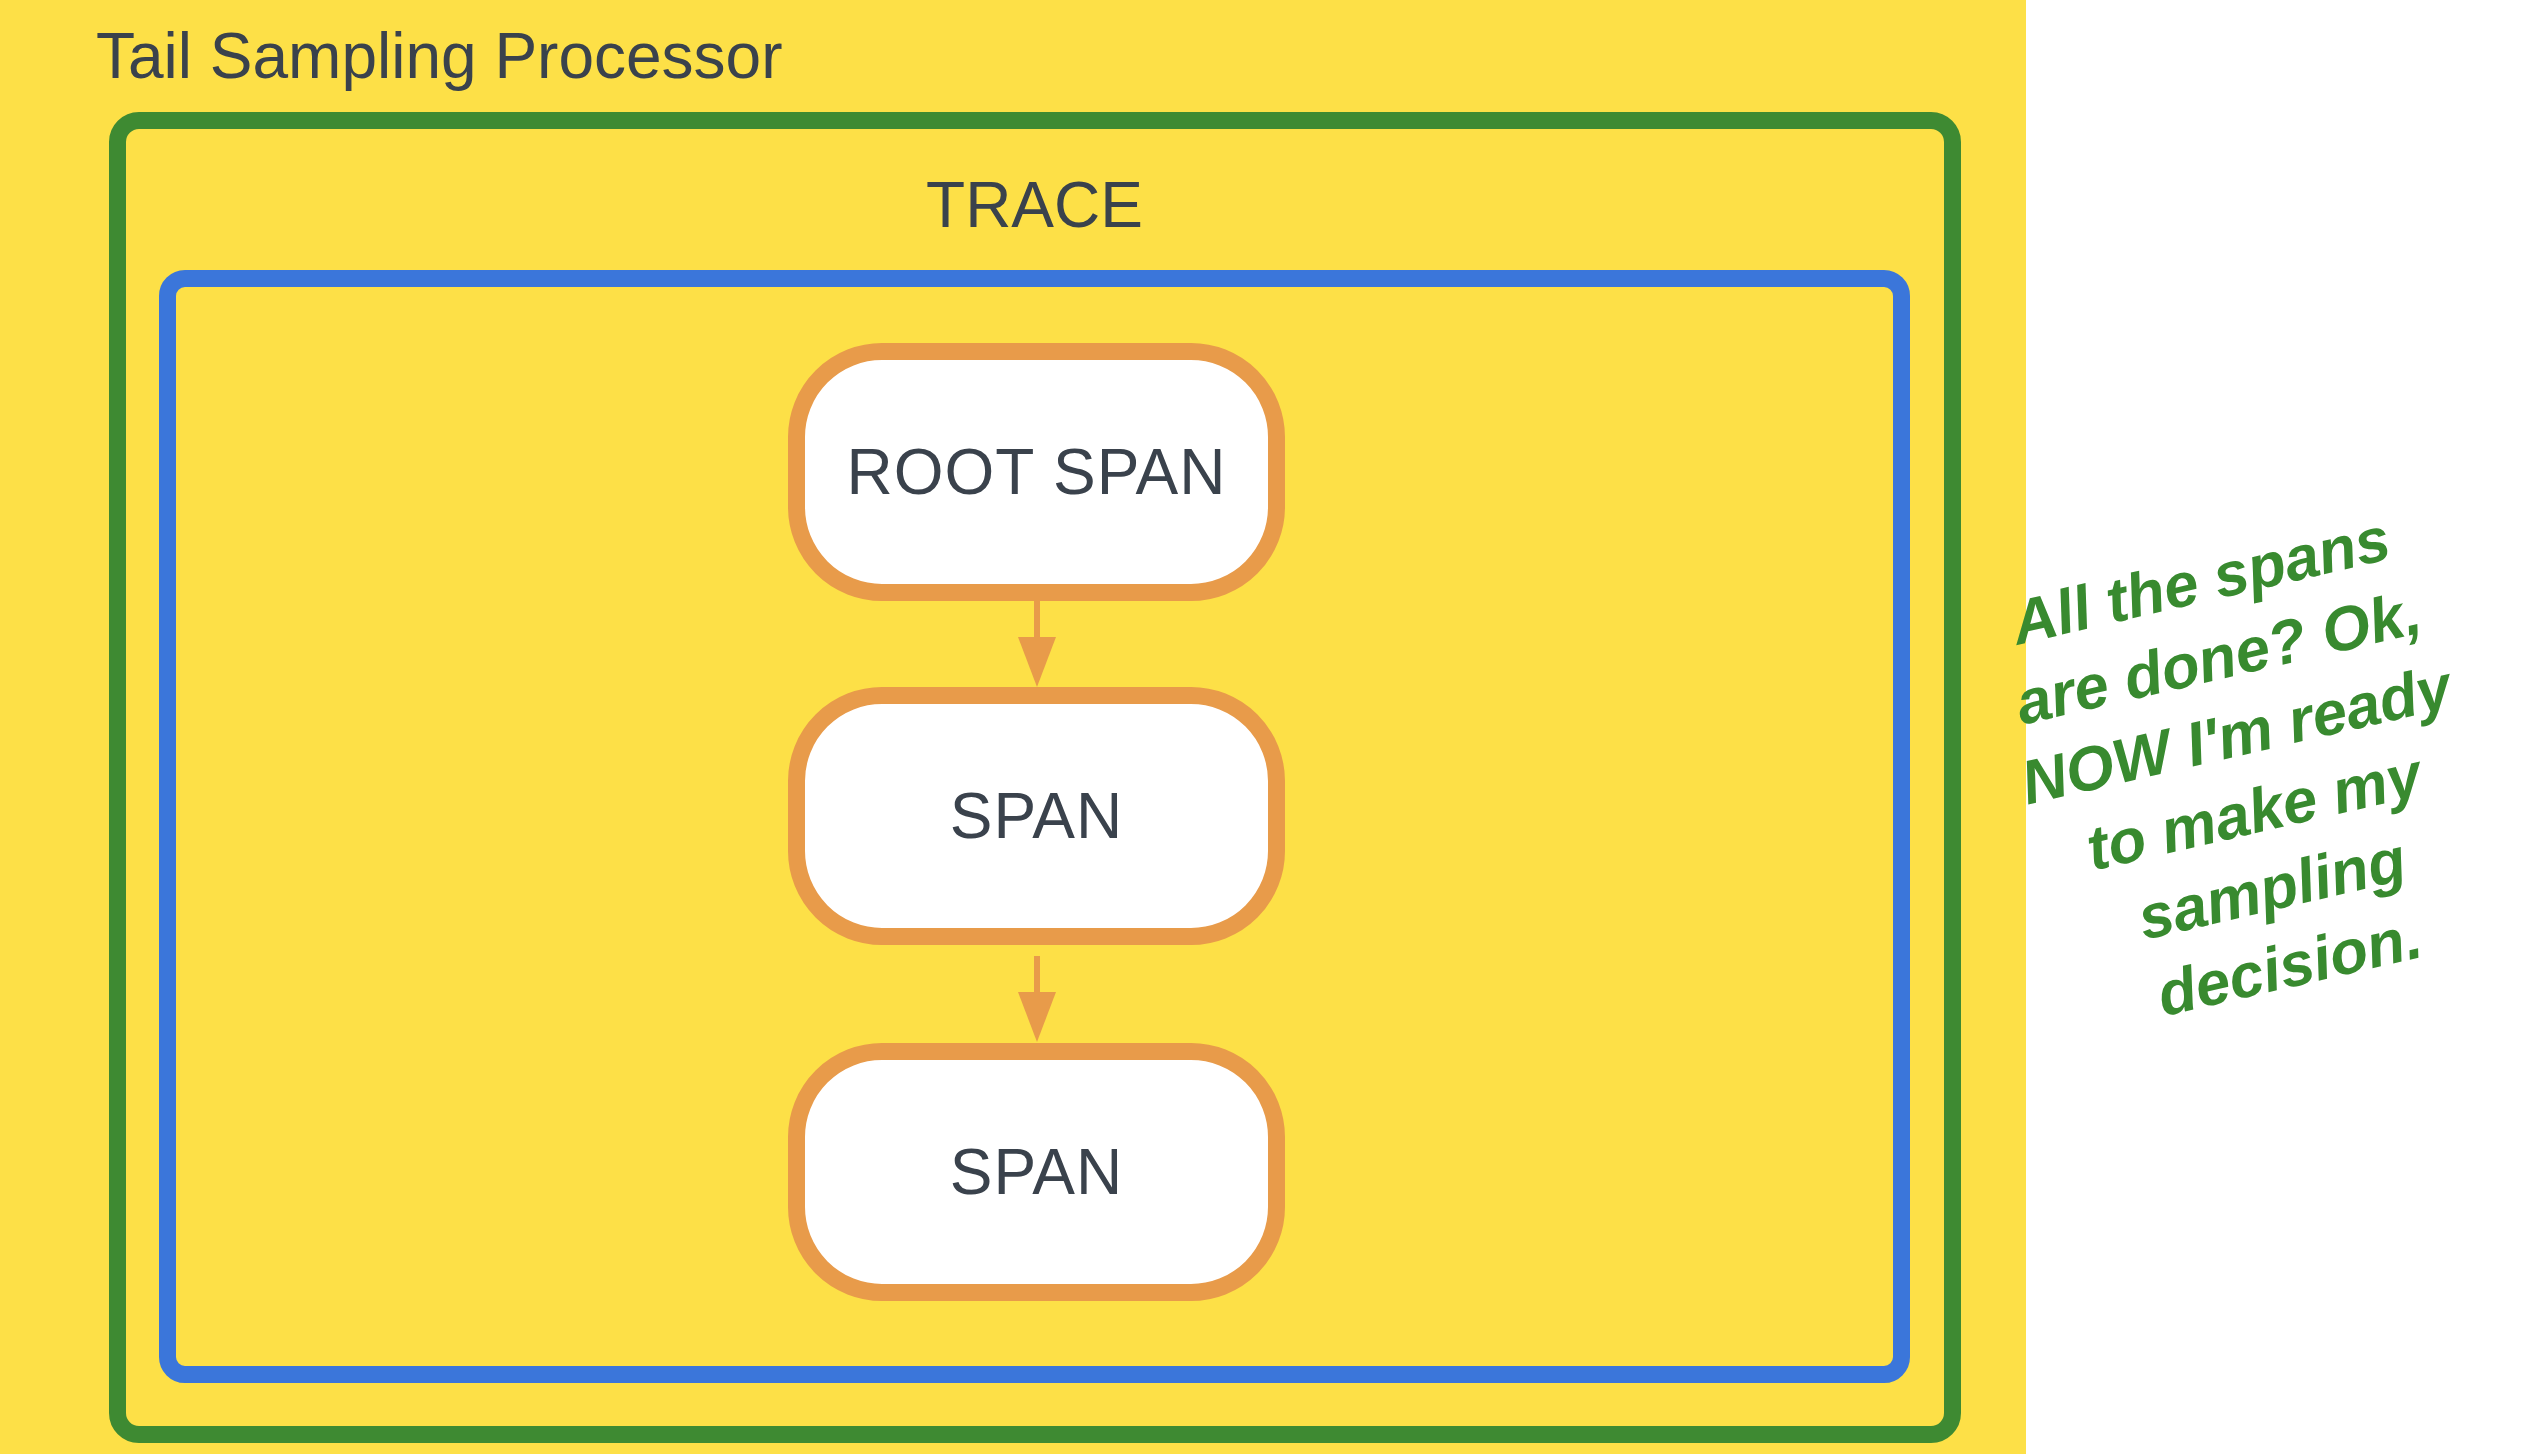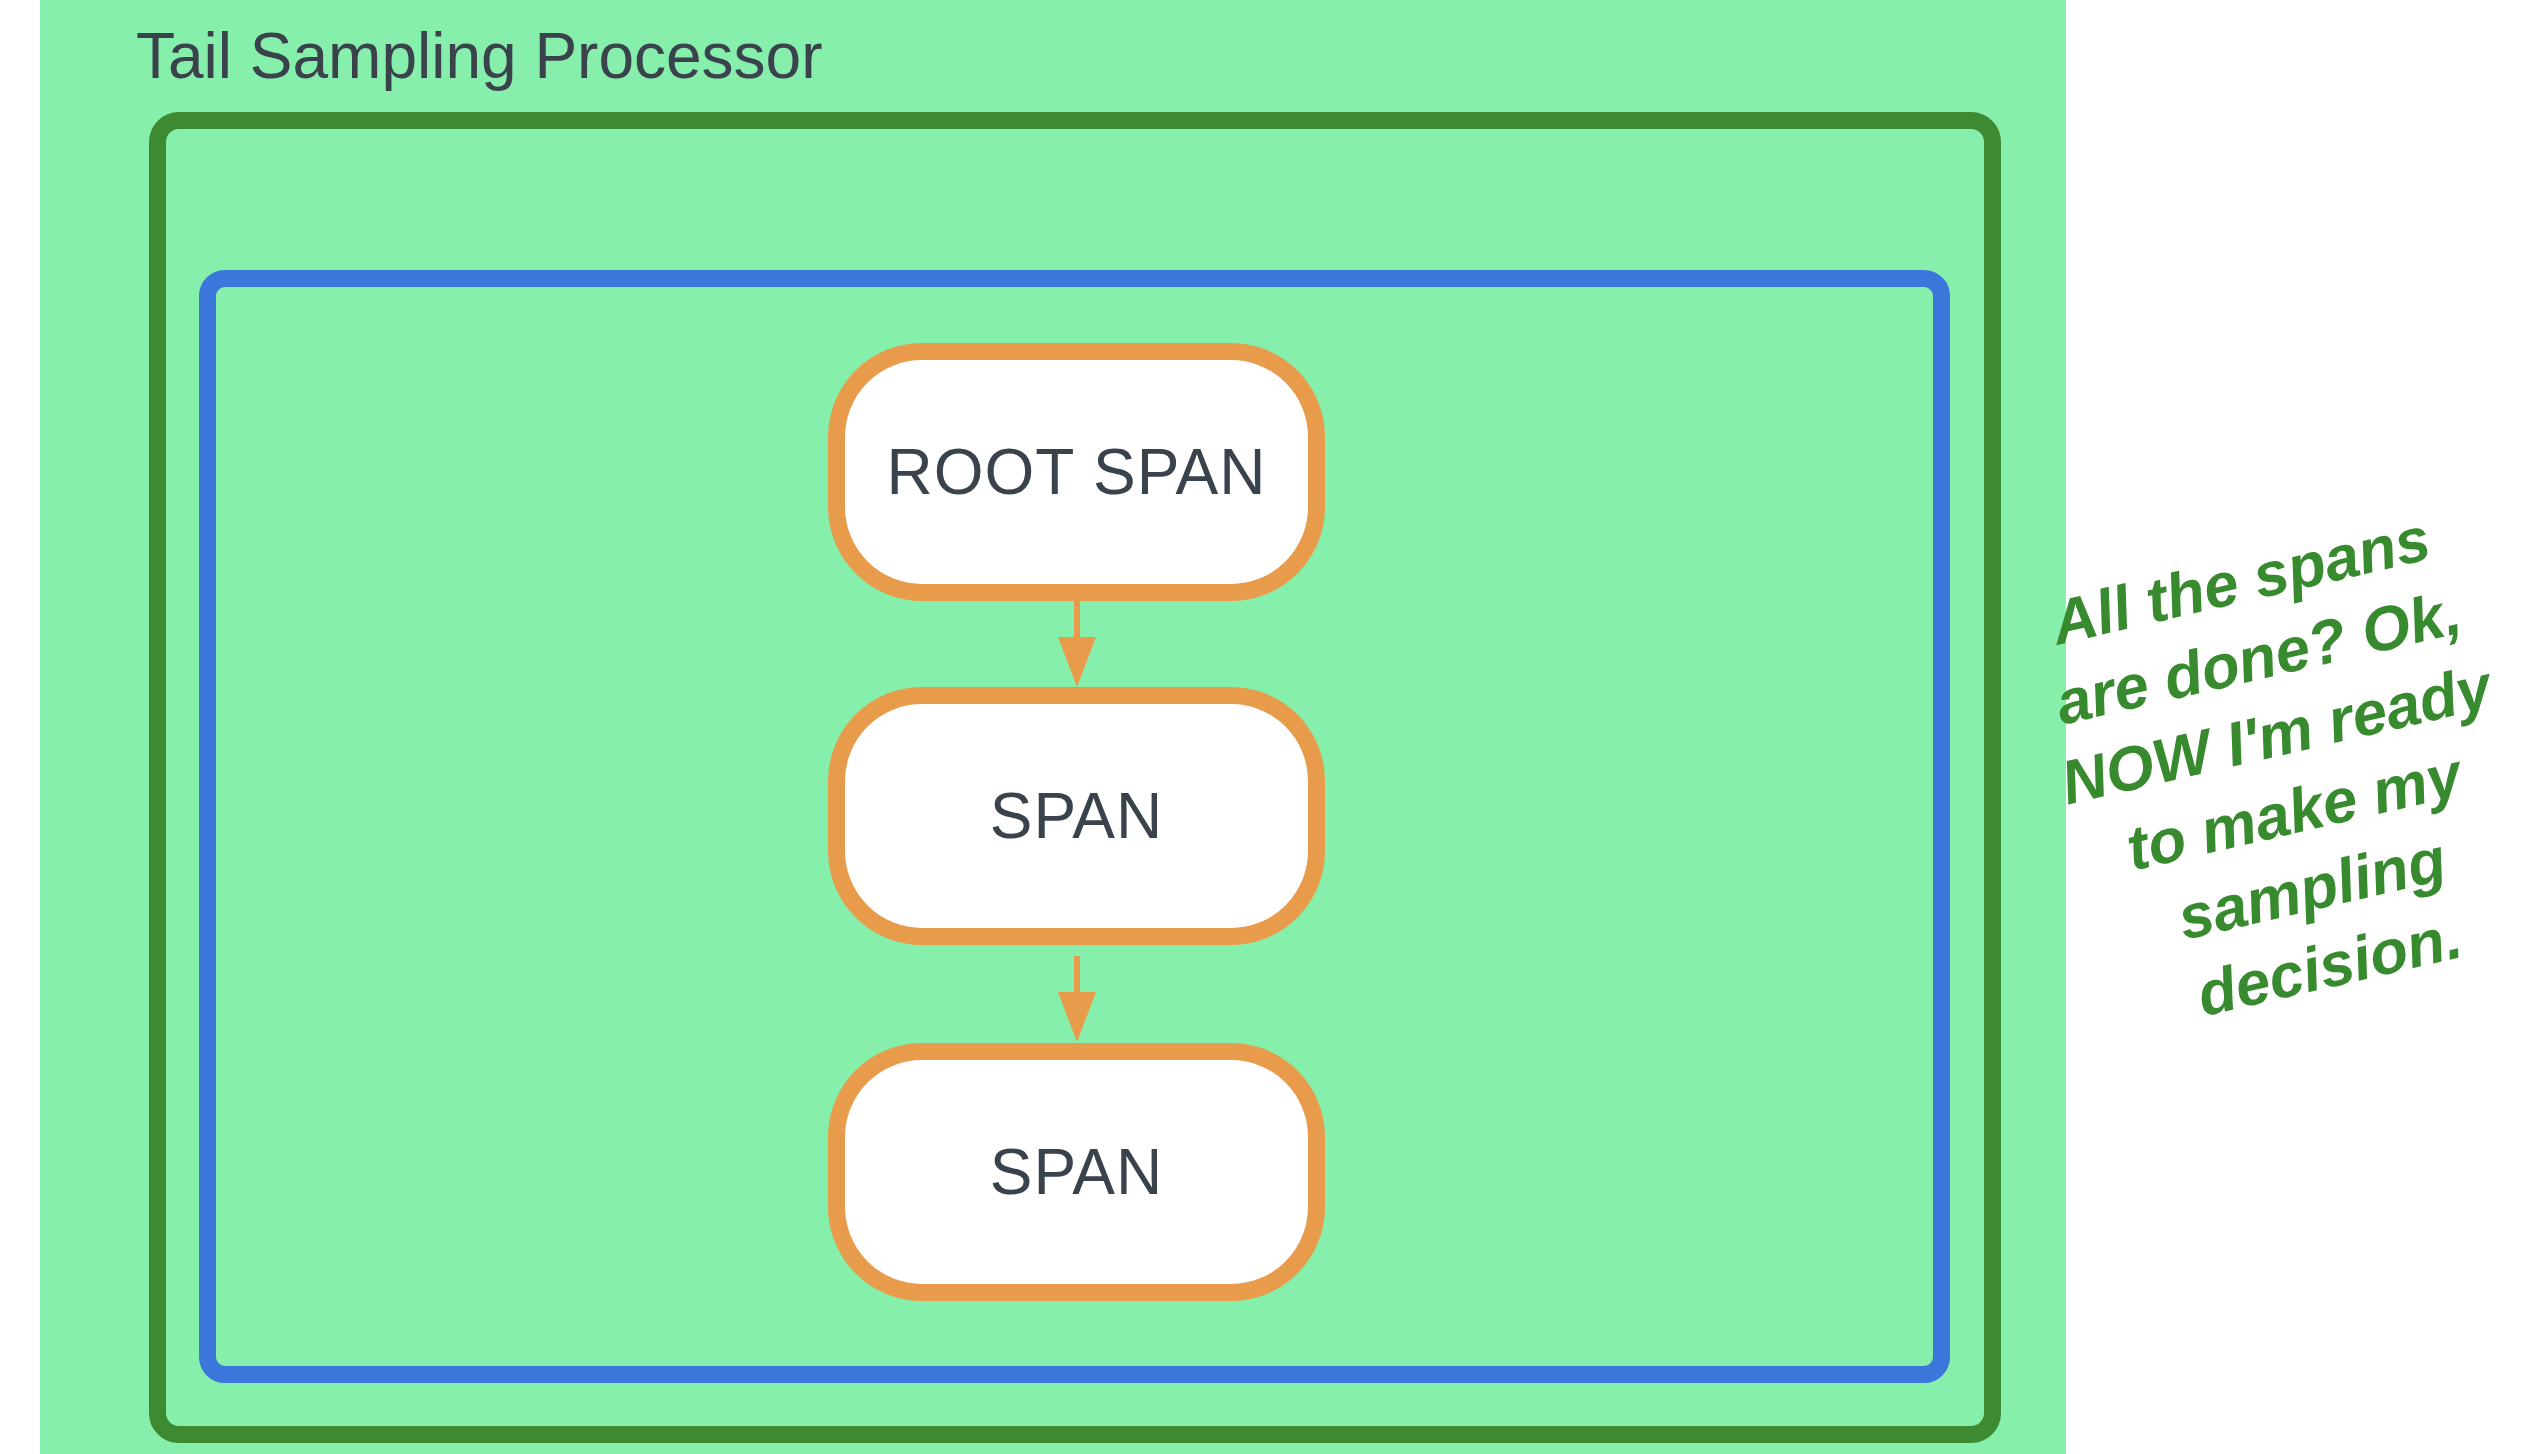--- a/index.html
+++ b/index.html
@@ -8,22 +8,21 @@
     background: #ffffff;
     width: 2542px;
     height: 1454px;
     font-family: "Liberation Sans", sans-serif;
     overflow: hidden;
   }
   .canvas {
     position: relative;
     width: 2026px;
     height: 1454px;
-    background: #86efac;
-    margin-left: 40px;
+    background: #fde047;
   }
   .diagram-title {
     position: absolute;
     left: 96px;
     top: 20px;
     font-size: 64px;
     line-height: 72px;
     font-weight: 400;
     color: #3A424C;
     white-space: nowrap;
@@ -120,20 +119,21 @@
 </style>
 </head>
 <body>
 
 <div class="canvas">
 
   <div class="diagram-title">Tail Sampling Processor</div>
 
   <div class="green-box"></div>
 
+  <div class="trace-label">TRACE</div>
 
   <div class="blue-box"></div>
 
   <div class="pill pill-1">
     <span>ROOT SPAN</span>
   </div>
 
   <div class="arrow arrow-1">
     <div class="arrow-line"></div>
     <div class="arrow-head"></div>

